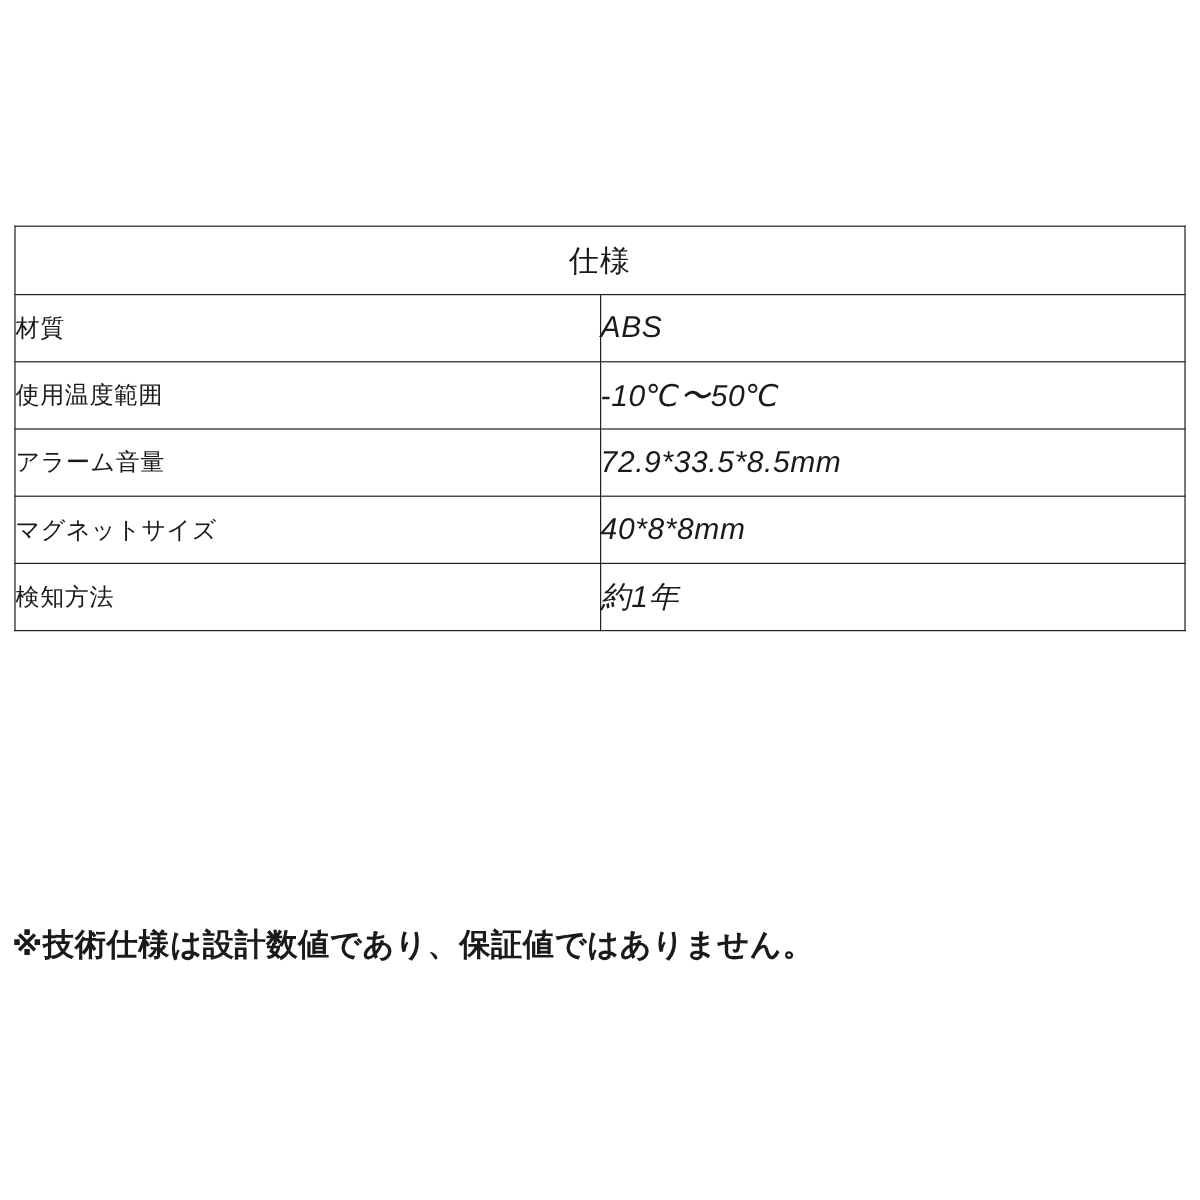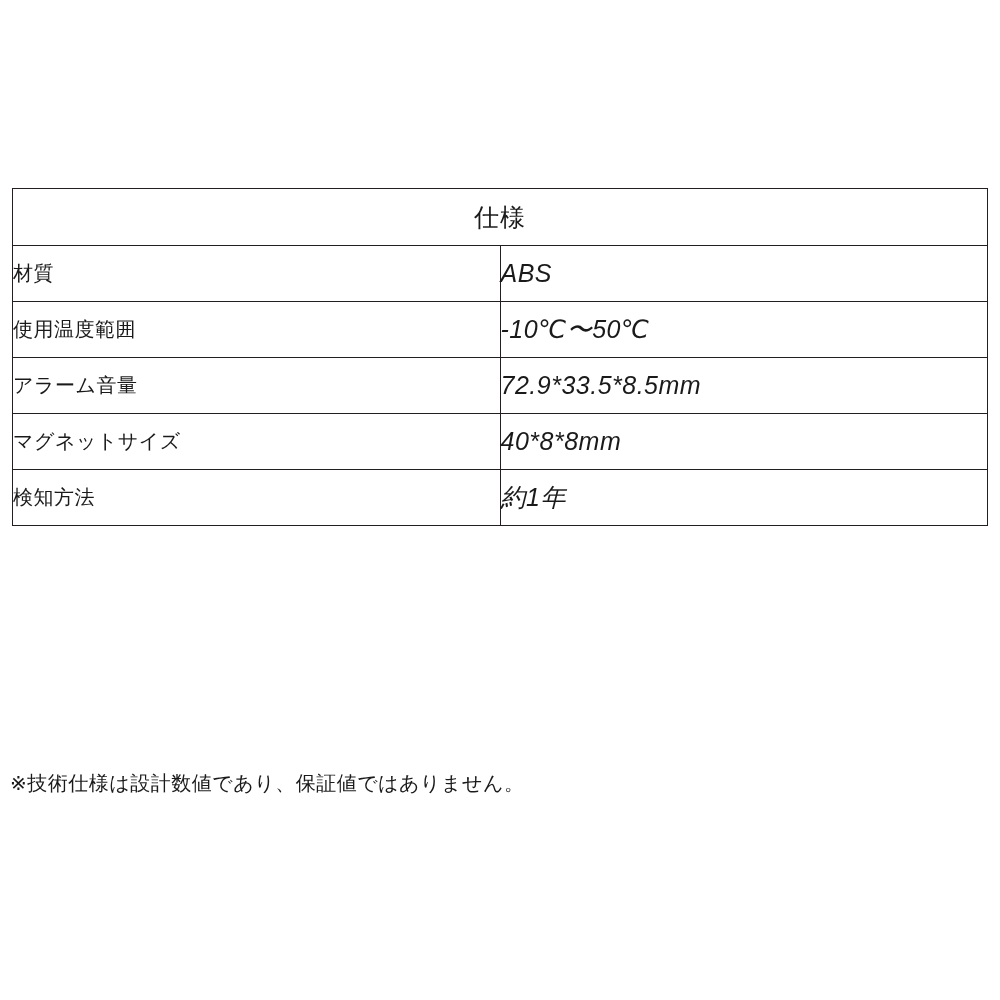--- a/index.html
+++ b/index.html
@@ -54,24 +54,25 @@
     height: 55px;
     padding-left: 18px;
     letter-spacing: 0.5px;
     font-style: italic;
   }
   .footnote {
     position: absolute;
     left: 10px;
     top: 770px;
     width: 980px;
-    font-size: 20px;
+    font-size: 26px;
     color: #1a1a1a;
     letter-spacing: 0.5px;
     white-space: nowrap;
+    font-weight: bold;
   }
 </style>
 </head>
 <body>
 
 <div class="page">
 
   <div class="spec-wrap">
     <table class="spec">
       <tbody>

